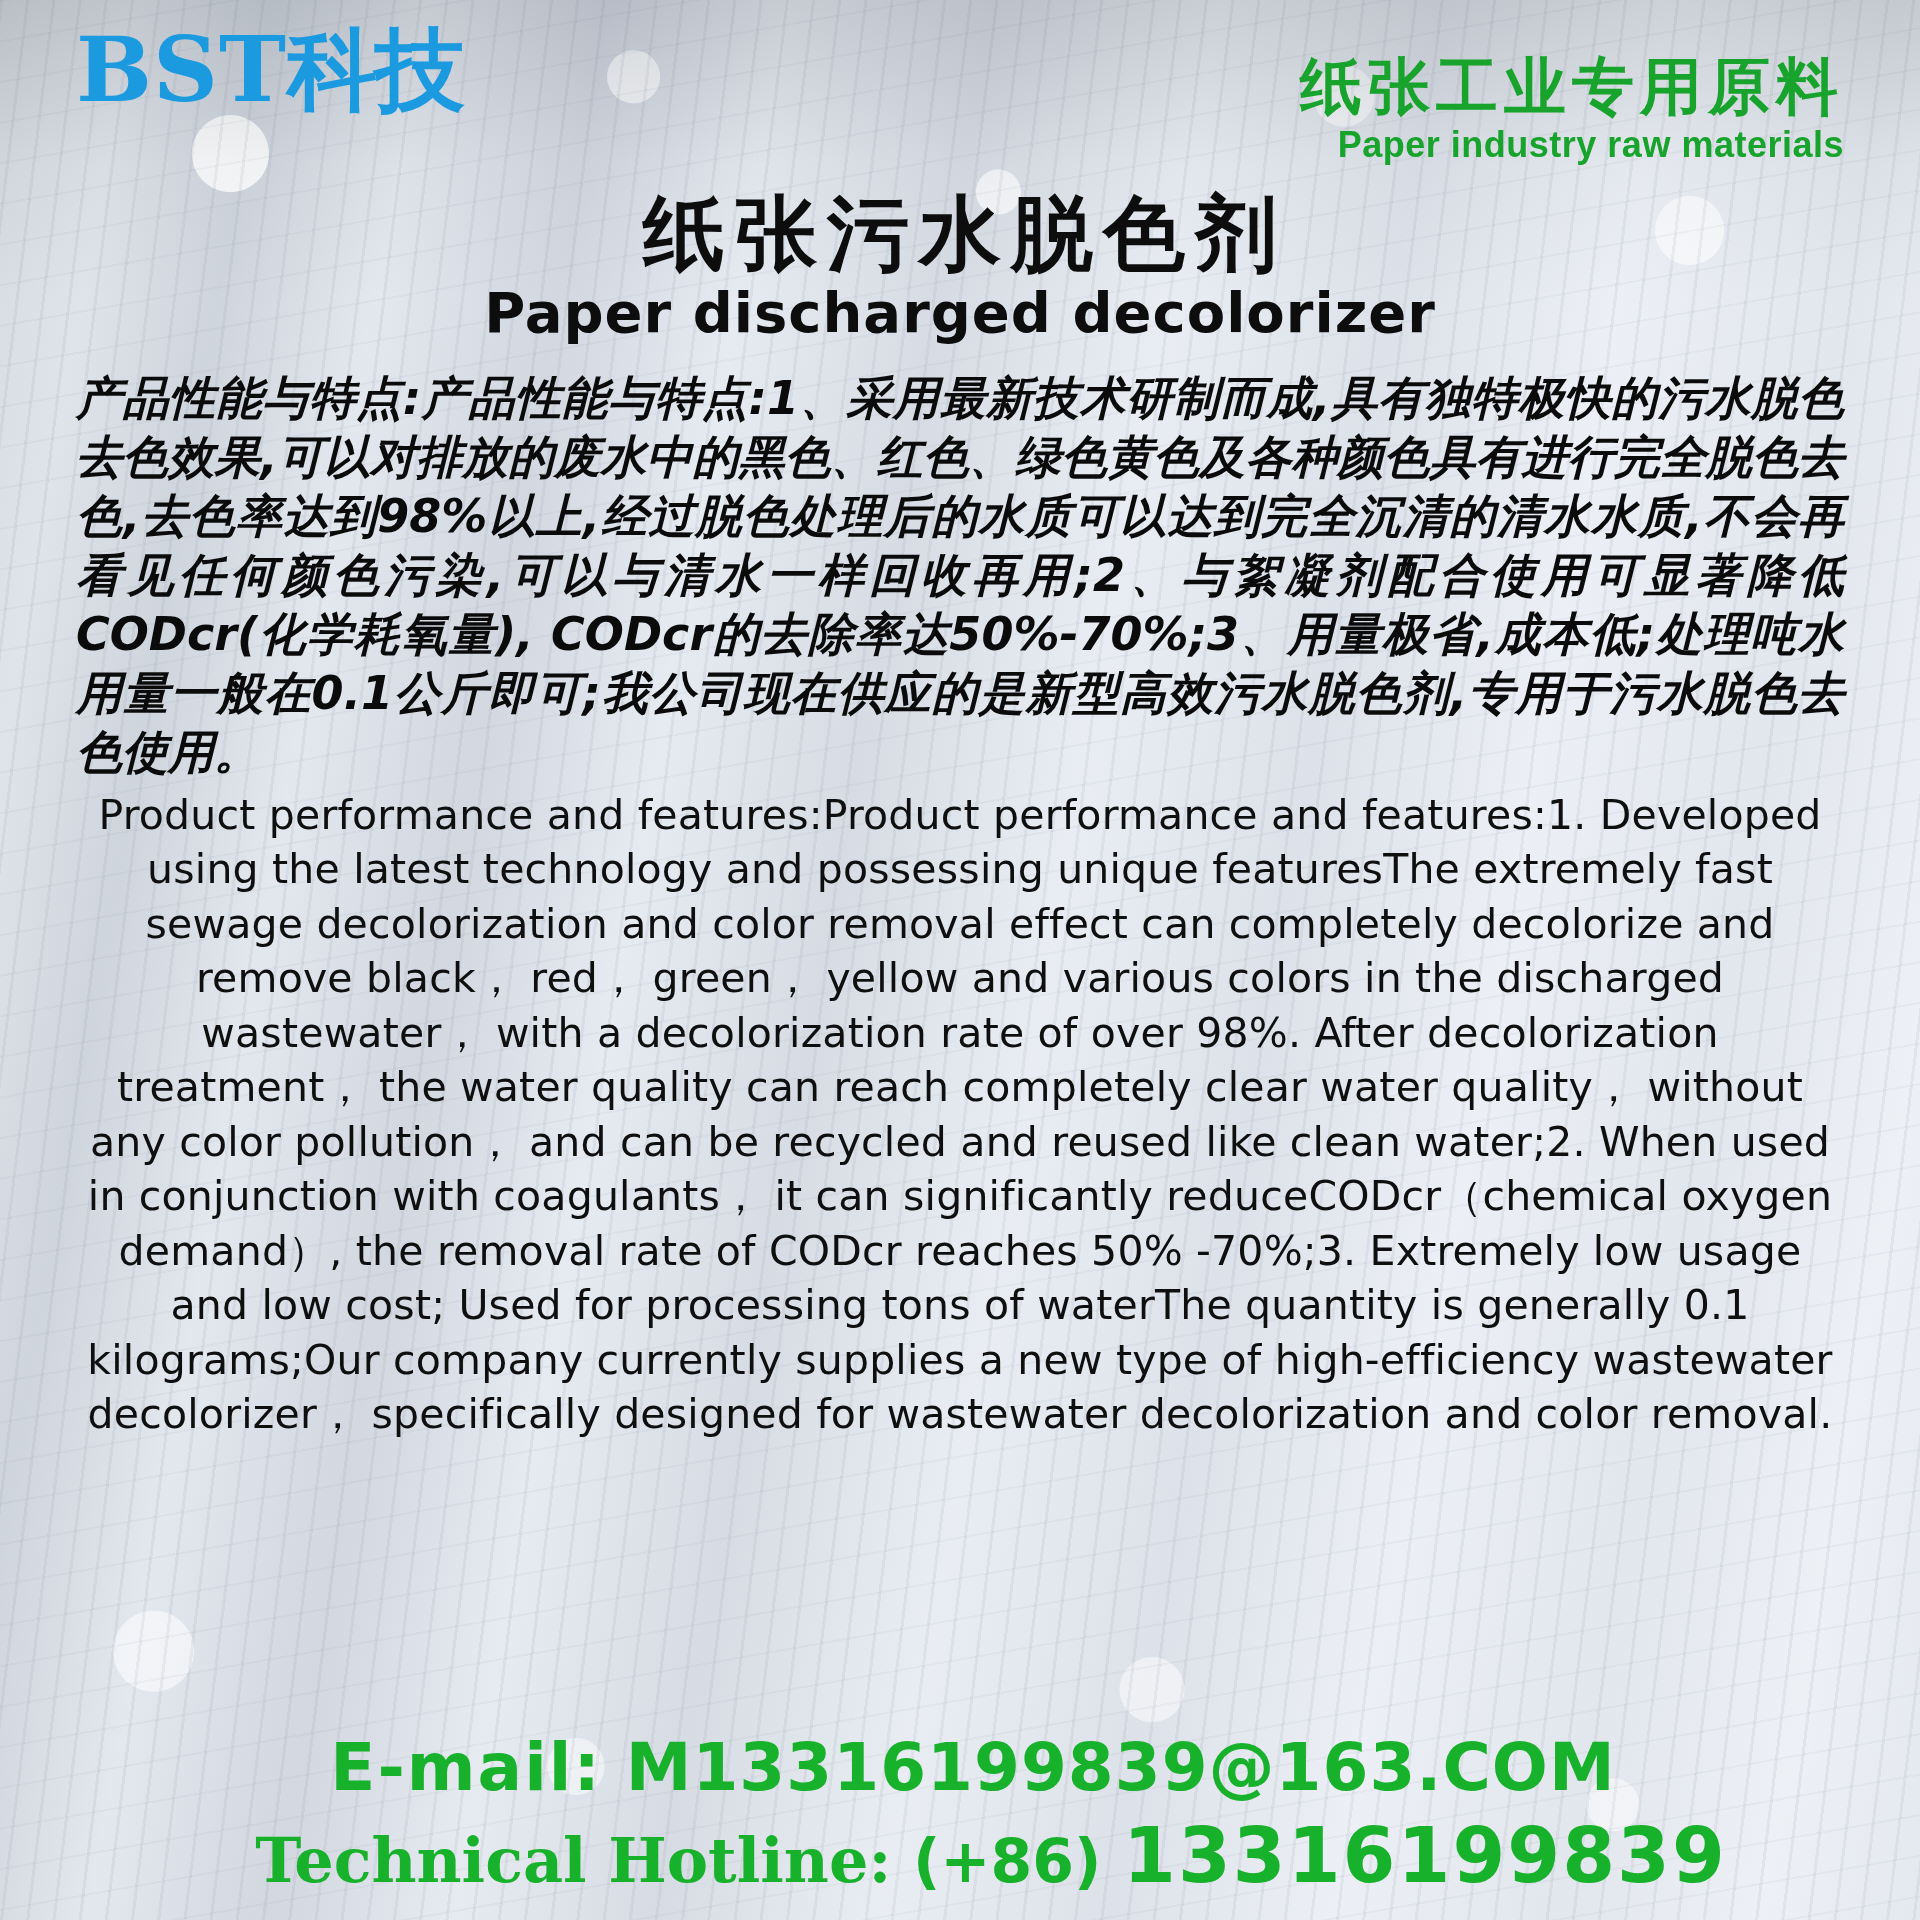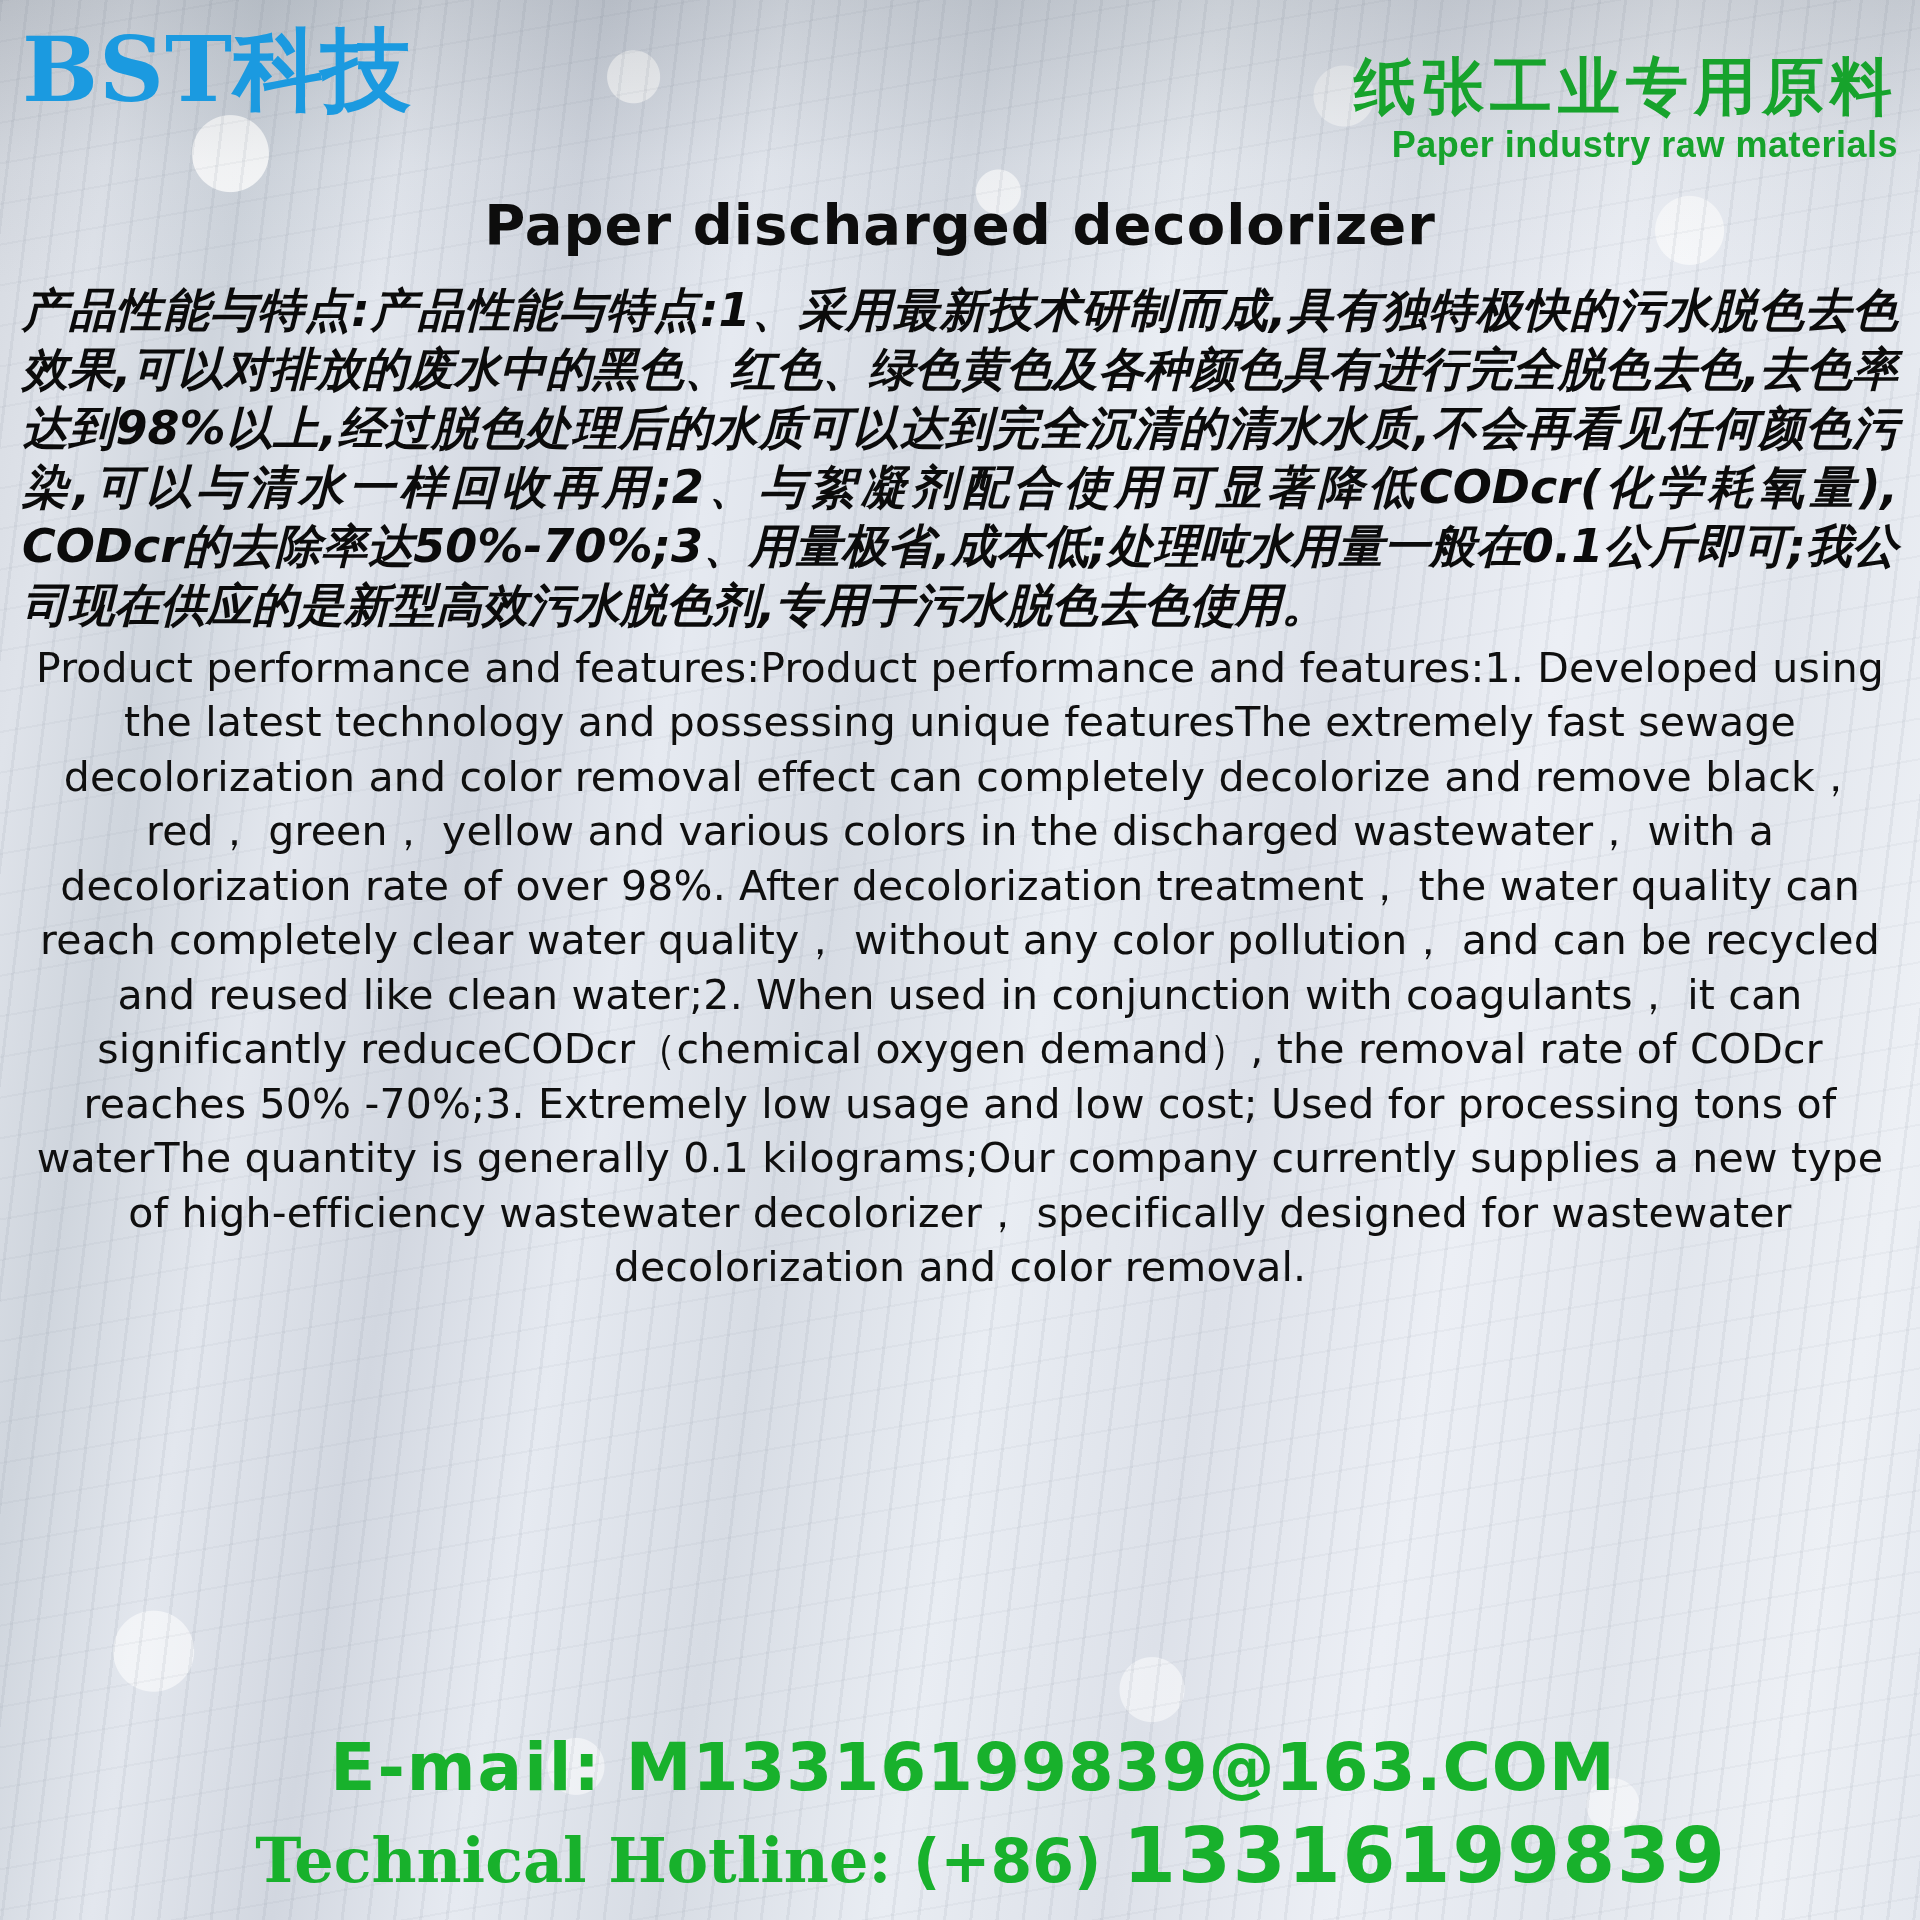--- a/index.html
+++ b/index.html
@@ -52,21 +52,21 @@
   .page::after {
     content: "";
     position: absolute;
     left: 0; right: 0; top: 0; height: 300px;
     background: linear-gradient(180deg, rgba(60,70,80,0.18) 0%, rgba(60,70,80,0.04) 55%, rgba(255,255,255,0) 100%);
     pointer-events: none;
   }
   .content {
     position: relative;
     z-index: 3;
-    padding: 0 22px;
+    padding: 0 76px;
   }
 
   
   .header {
     display: flex;
     align-items: flex-start;
     justify-content: space-between;
     padding-top: 22px;
   }
   .brand {
@@ -208,20 +208,21 @@
       <div class="brand">
         <span>BST</span><span class="brand-cn">科技</span>
       </div>
       <div class="header-right">
         <div class="hr-cn">纸张工业专用原料</div>
         <div class="hr-en">Paper industry raw materials</div>
       </div>
     </div>
 
     <div class="title-block">
+      <div class="title-cn">纸张污水脱色剂</div>
       <div class="title-en">Paper discharged decolorizer</div>
     </div>
 
     <div class="body-cn">产品性能与特点:产品性能与特点:1、采用最新技术研制而成,具有独特极快的污水脱色去色效果,可以对排放的废水中的黑色、红色、绿色黄色及各种颜色具有进行完全脱色去色,去色率达到98%以上,经过脱色处理后的水质可以达到完全沉清的清水水质,不会再看见任何颜色污染,可以与清水一样回收再用;2、与絮凝剂配合使用可显著降低CODcr(化学耗氧量), CODcr的去除率达50%-70%;3、用量极省,成本低;处理吨水用量一般在0.1公斤即可;我公司现在供应的是新型高效污水脱色剂,专用于污水脱色去色使用。</div>
     <div class="body-en">Product performance and features:Product performance and features:1. Developed using the latest technology and possessing unique featuresThe extremely fast sewage decolorization and color removal effect can completely decolorize and remove black， red， green， yellow and various colors in the discharged wastewater， with a decolorization rate of over 98%. After decolorization treatment， the water quality can reach completely clear water quality， without any color pollution， and can be recycled and reused like clean water;2. When used in conjunction with coagulants， it can significantly reduceCODcr（chemical oxygen demand）, the removal rate of CODcr reaches 50% -70%;3. Extremely low usage and low cost; Used for processing tons of waterThe quantity is generally 0.1 kilograms;Our company currently supplies a new type of high-efficiency wastewater decolorizer， specifically designed for wastewater decolorization and color removal.</div>
 
   </div>
 
   <div class="footer">
     <div class="email-line">

